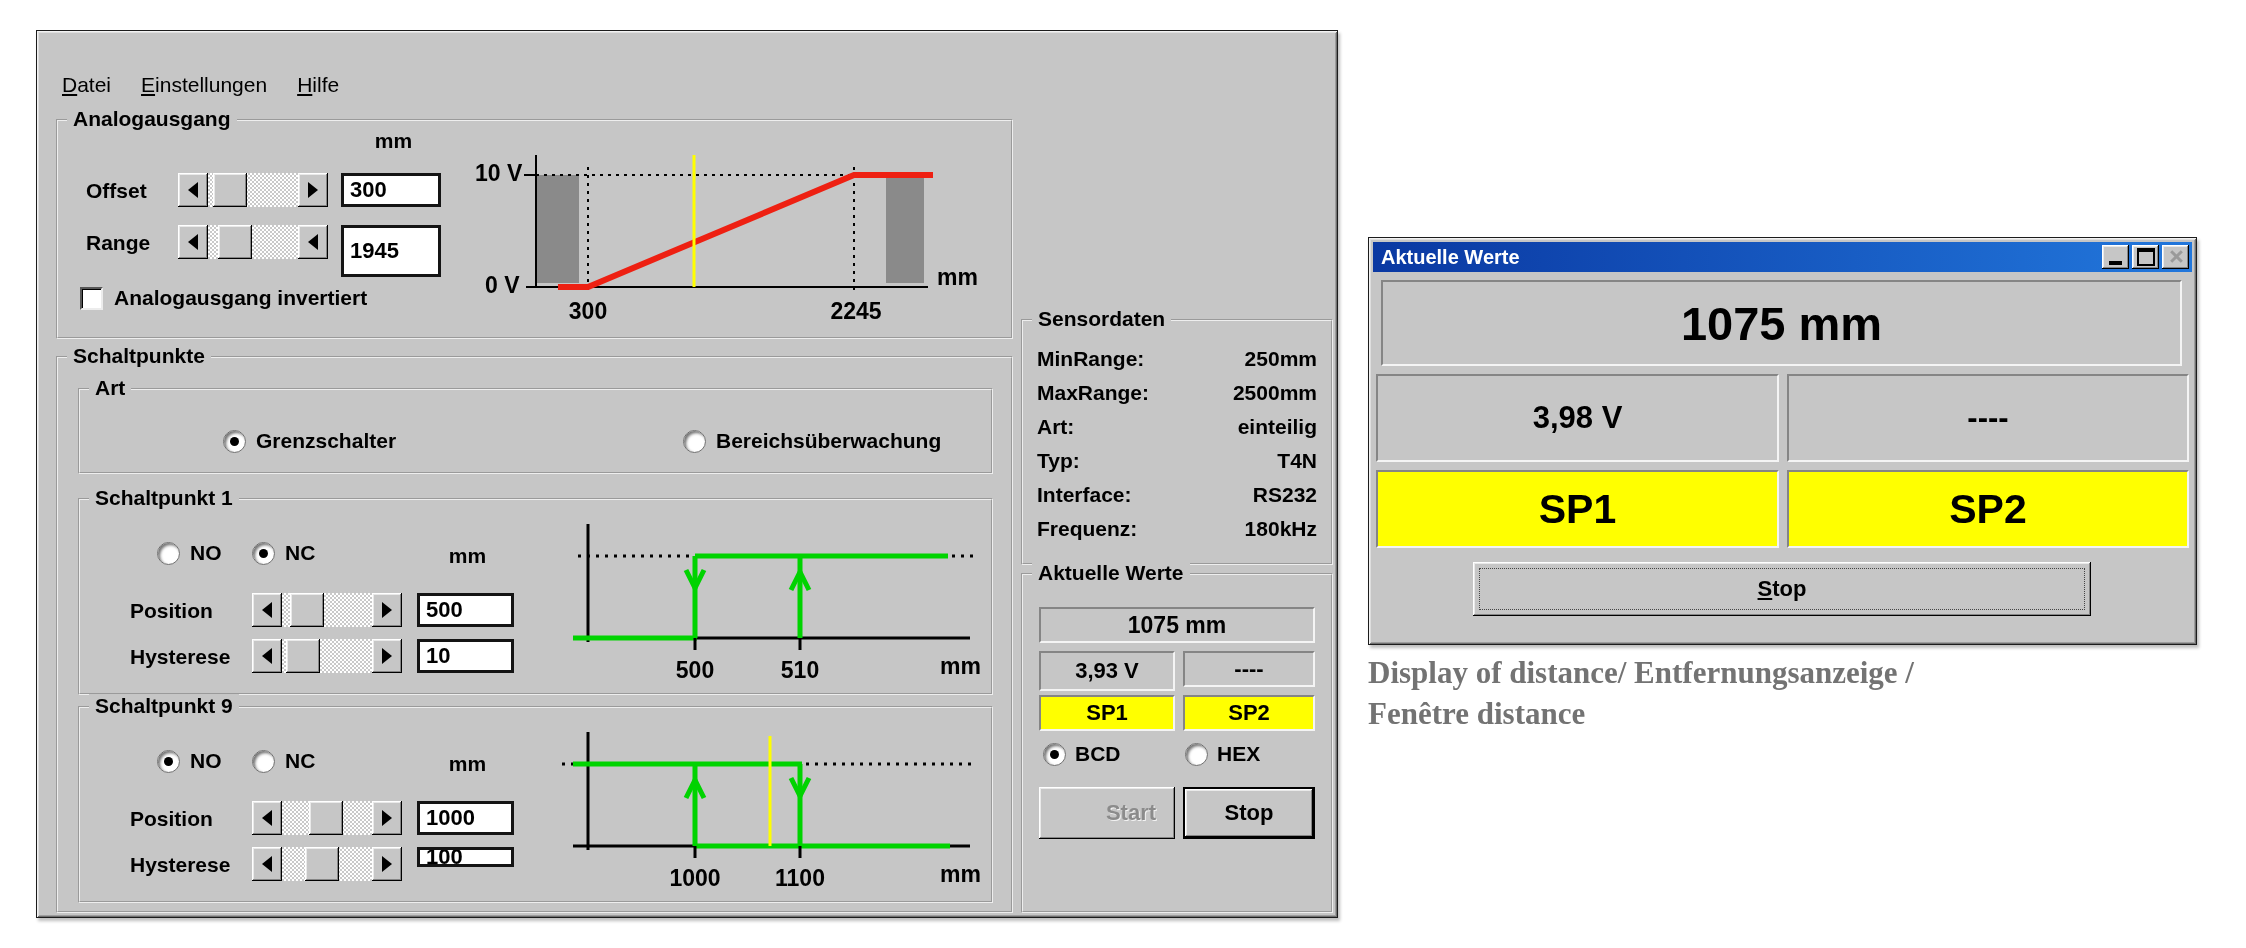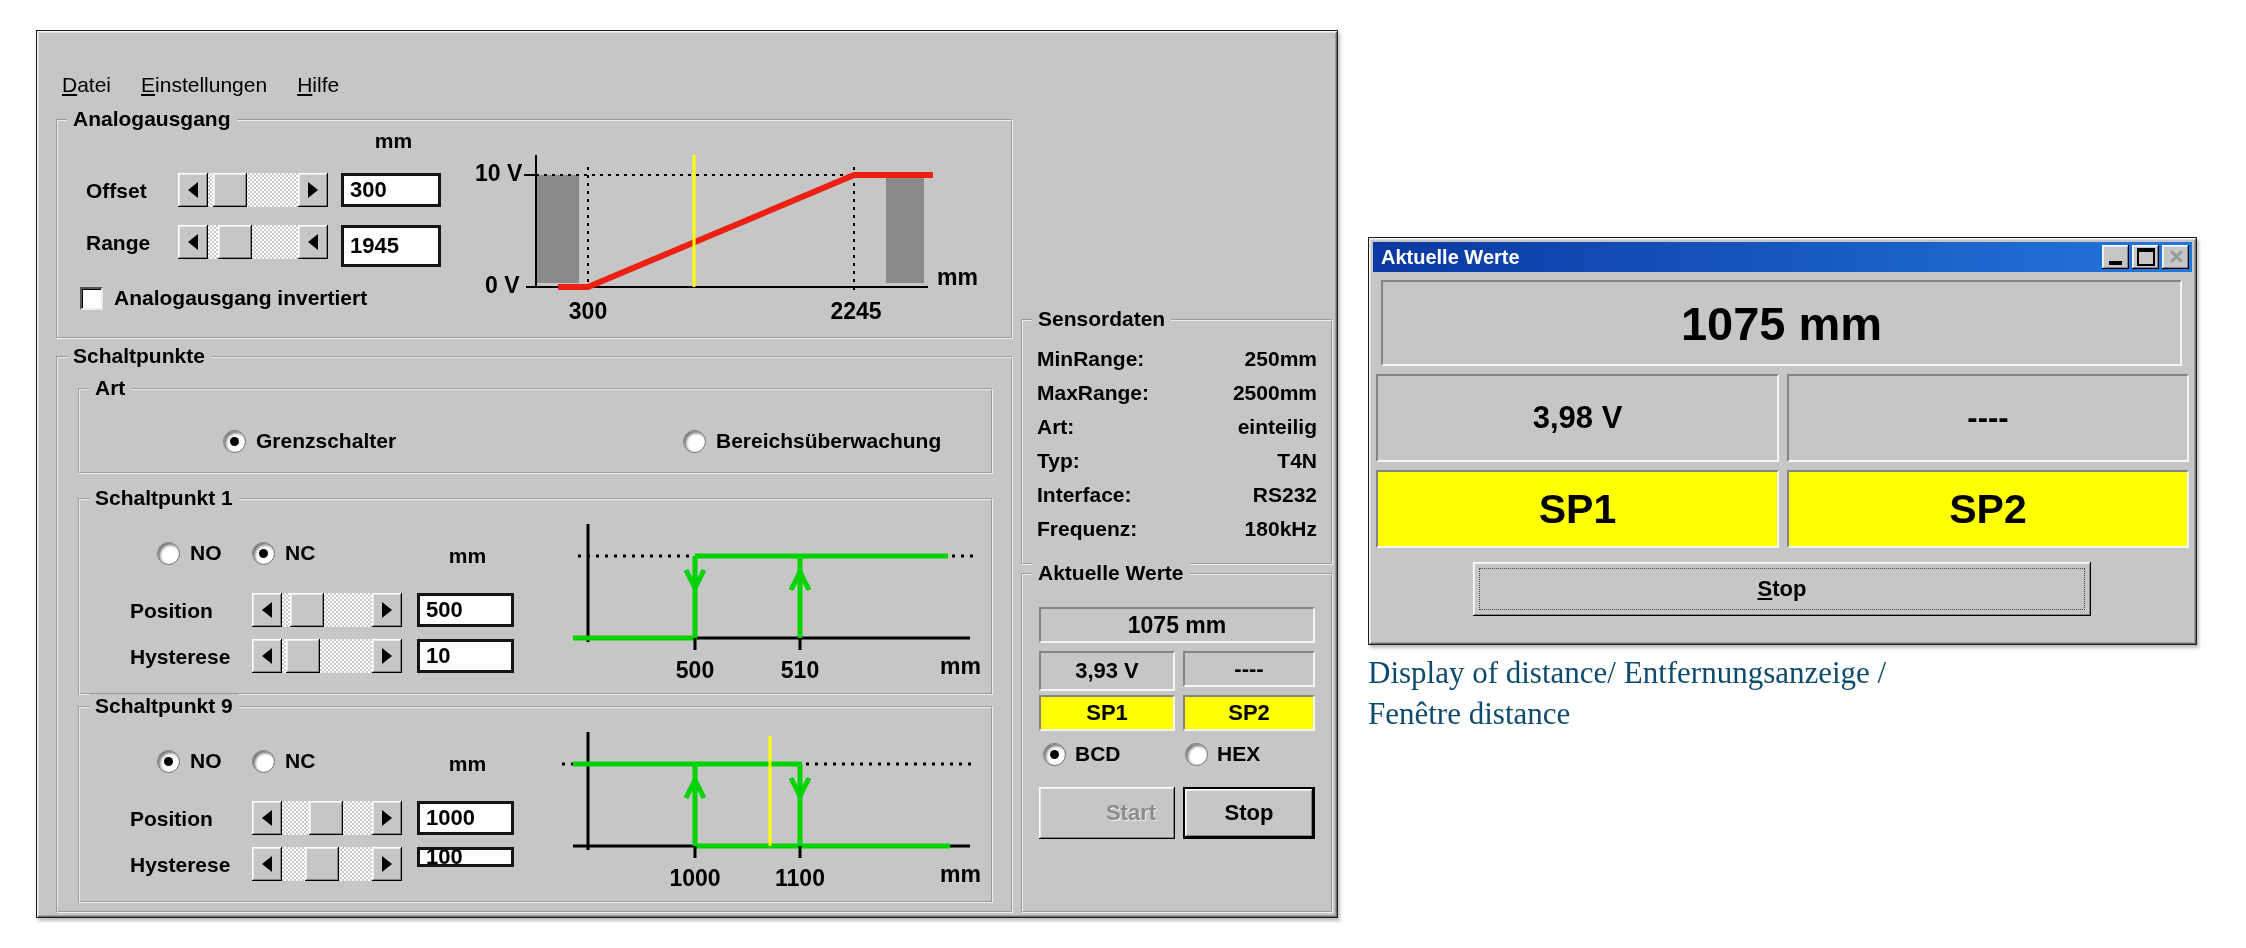--- a/index.html
+++ b/index.html
@@ -57,21 +57,21 @@
            font-weight:bold;border:2px solid;border-color:#858585 #f4f4f4 #f4f4f4 #858585;box-sizing:border-box;}
   .display.yellow{background:#ffff00;}
   .btn{position:absolute;display:flex;align-items:center;justify-content:center;
        font-weight:bold;font-size:22px;box-sizing:border-box;}
   .btn.default{border:2px solid #000;}
   .btn.disabled{color:#8b8b8b;text-shadow:1px 1px 0 #f2f2f2;padding-left:48px;}
   .focus-inner{position:absolute;inset:6px;border:1px dotted #444;pointer-events:none;}
   
   svg text{font-family:"Liberation Sans",sans-serif;font-weight:bold;fill:#000;}
   
-  .caption{position:absolute;font-family:"Liberation Serif",serif;font-size:31px;line-height:41px;color:#0c4a6e;}
+  .caption{position:absolute;font-family:"Liberation Serif",serif;font-size:31px;line-height:41px;color:#737373;font-weight:bold;}
   .rowflex{position:absolute;left:14px;right:14px;display:flex;justify-content:space-between;
            font-weight:bold;font-size:21px;}
 </style>
 </head>
 <body>
 
 <div class="canvas">
 
   <div class="win" style="left:36px;top:30px;width:1300px;height:886px;">
 
@@ -105,21 +105,21 @@
         <span class="sb-btn btn3d">
             <span class="ar left"></span>
           </span>
         <span class="sb-track">
             <span class="sb-thumb btn3d" style="left:10px;"></span>
           </span>
         <span class="sb-btn btn3d">
             <span class="ar left"></span>
           </span>
       </span>
-      <input class="tinput" style="left: 283px; top: 104px; width: 100px; height: 42px;" readonly="" value="1945">
+      <input class="tinput" style="left: 283px; top: 104px; width: 100px; height: 52px;" readonly="" value="1945">
 
       <span class="checkbox" style="left:22px;top:166px;"></span>
       <span class="lbl" style="left:56px;top:165px;">Analogausgang invertiert</span>
 
       <svg style="position:absolute;left:413px;top:14px;" width="530" height="192" viewBox="0 0 530 192">
         <rect x="64" y="40" width="44" height="108" fill="#8a8a8a"></rect>
         <rect x="415" y="40" width="38" height="108" fill="#8a8a8a"></rect>
         <line x1="65" y1="20" x2="65" y2="152" stroke="#000" stroke-width="2"></line>
         <line x1="53" y1="40" x2="65" y2="40" stroke="#000" stroke-width="2"></line>
         <line x1="55" y1="152" x2="457" y2="152" stroke="#000" stroke-width="2"></line>

